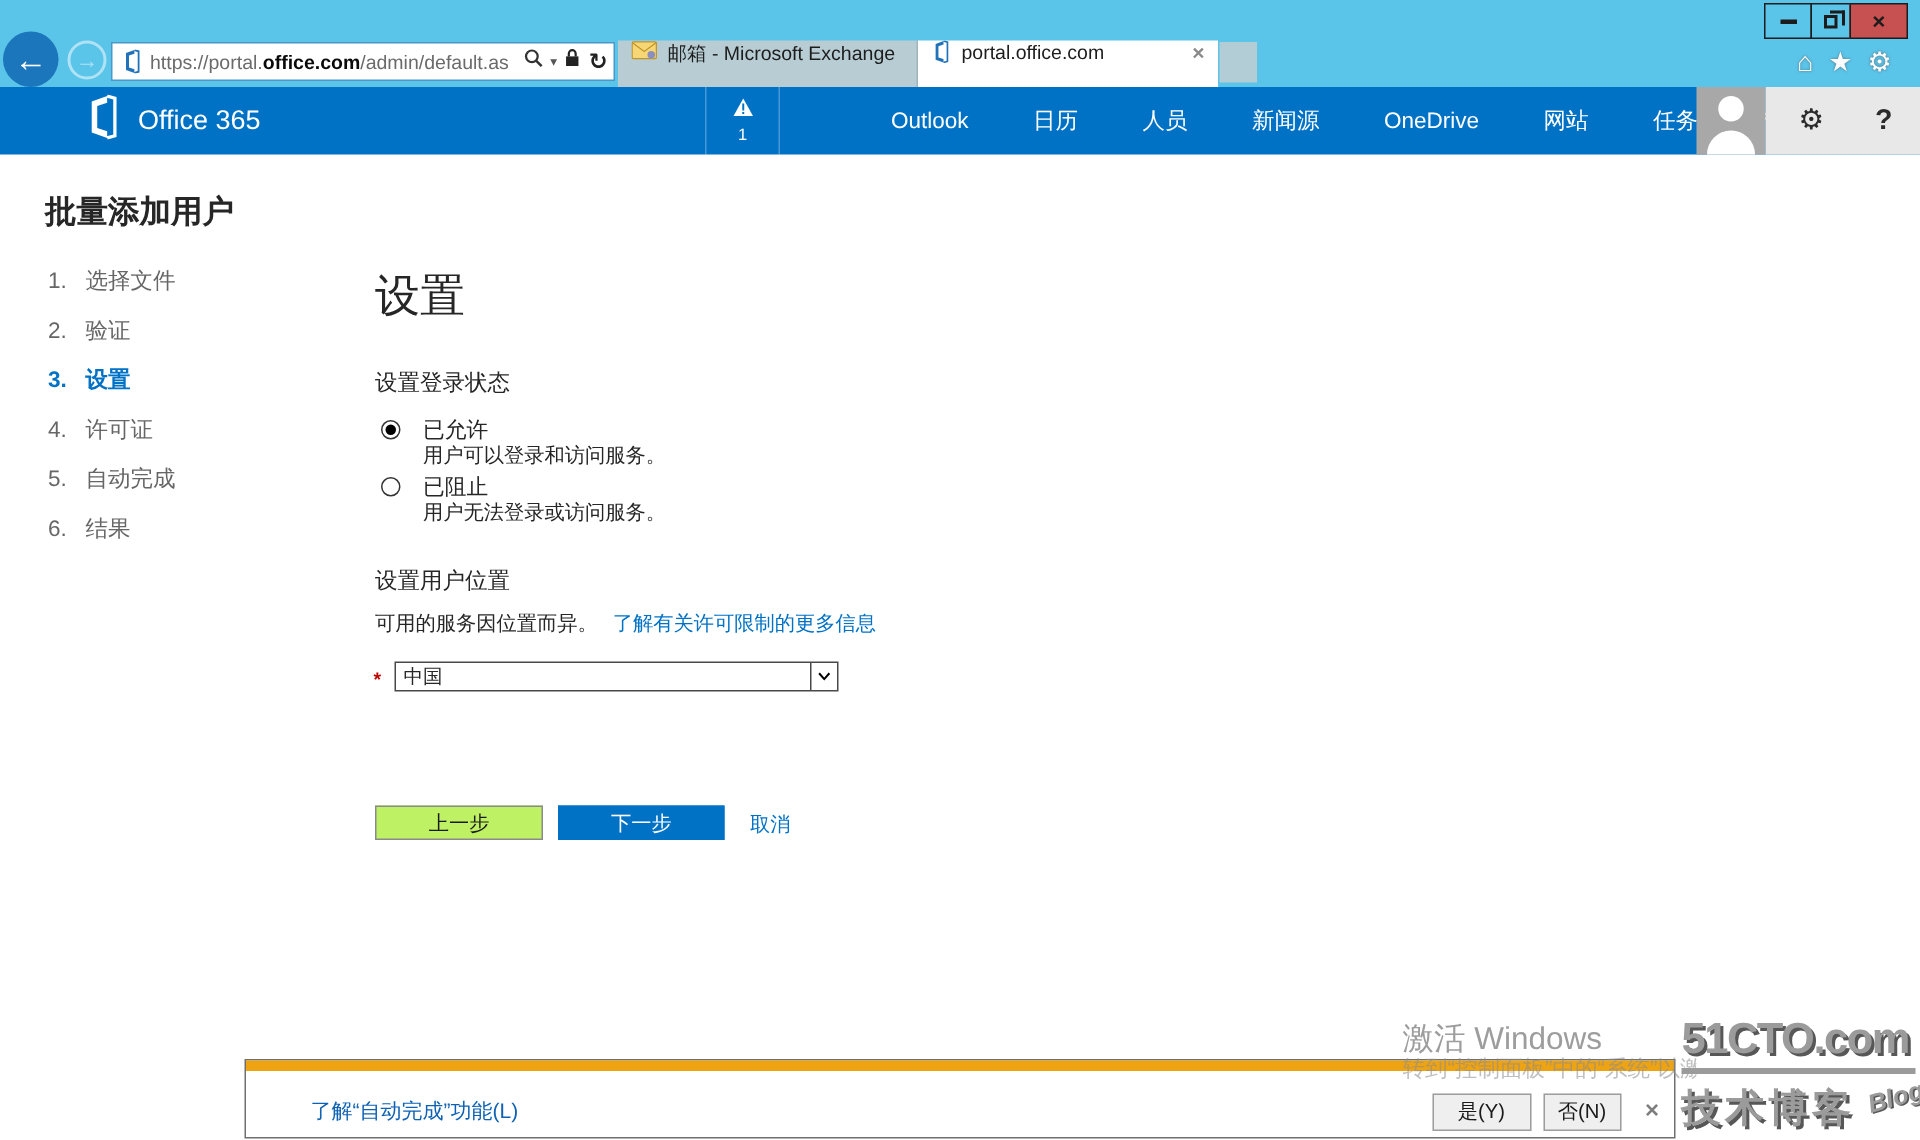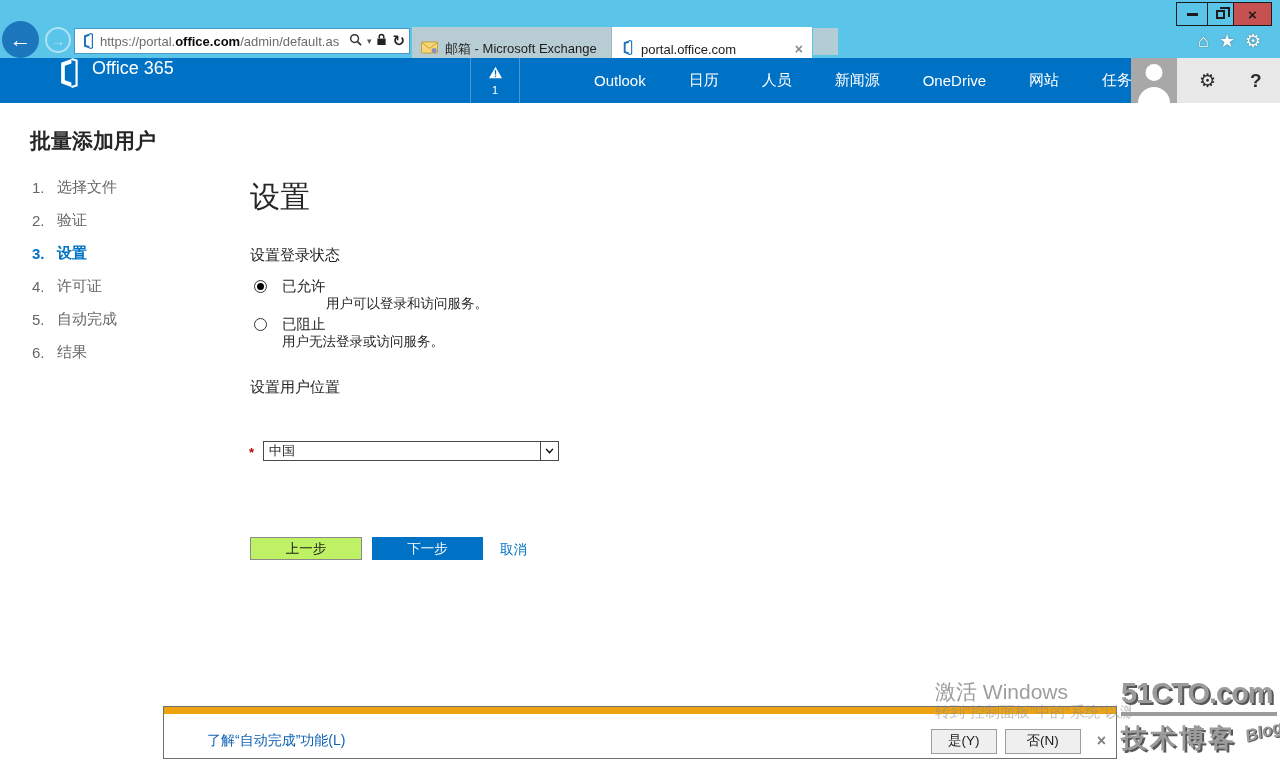--- a/index.html
+++ b/index.html
@@ -21,31 +21,31 @@
 
   .addressbar { position:absolute; left:74px; top:28px; width:336px; height:26px; background:#fff; border:1px solid #4a97c9; display:flex; align-items:center; padding:0 4px; z-index:5; }
   .addressbar .fav { flex:0 0 auto; margin:0 5px 0 2px; display:flex; }
   .url { font-size:13px; white-space:nowrap; overflow:hidden; flex:1 1 auto; }
   .url .dim { color:#6b6b6b; }
   .url .dom { color:#0a0a0a; font-weight:bold; }
   .abar-icons { display:flex; align-items:center; gap:5px; flex:0 0 auto; color:#2e2e2e; }
   .abar-caret { font-size:9px; color:#555; }
   .refresh-glyph { font-size:15px; color:#222; font-weight:bold; }
 
-  .tab { position:absolute; top:27px; height:44px; display:flex; align-items:center; gap:7px; padding:0 9px; font-size:13px; color:#1d1d1d; }
+  .tab { position:absolute; top:27px; height:44px; display:flex; gap:7px; padding:0 9px; font-size:13px; color:#1d1d1d; }
   .tab-inactive { left:412px; width:200px; background:#b7ccd3; border-right:1px solid #9fb4bb; }
   .tab-active { left:612px; width:200px; background:#fff; }
   .tab-close { margin-left:auto; color:#8a8a8a; font-size:14px; font-weight:bold; }
   .newtab-stub { position:absolute; left:813px; top:28px; width:25px; height:27px; background:#b3cdd7; }
   .chrome-icons { position:absolute; top:30px; left:1198px; display:flex; gap:10px; color:#fbfdfe; text-shadow:0 0 2px #5c8593, 0 0 1px #5c8593; }
   .chrome-icons span { font-size:18px; line-height:22px; }
 
   
   .o365 { position:absolute; top:58px; left:0; width:1280px; height:45px; background:#0072c6; color:#fff; }
-  .brand { position:absolute; left:56px; top:0; height:45px; display:flex; gap:11px; font-size:18px; }
+  .brand { position:absolute; left:56px; top:0; height:45px; display:flex; align-items:center; gap:11px; font-size:18px; }
   .alertbox { position:absolute; left:470px; top:0; width:50px; height:45px; border-left:1px solid rgba(255,255,255,.28); border-right:1px solid rgba(255,255,255,.28); display:flex; flex-direction:column; align-items:center; justify-content:center; gap:1px; }
   .alertbox .cnt { font-size:11px; }
   .o365nav { position:absolute; left:546px; top:0; height:45px; display:flex; align-items:center; gap:43px; font-size:15px; white-space:nowrap;margin-left:48px; }
   .o365nav .itm { cursor:pointer; }
   .adminwrap { display:flex; align-items:center; gap:13px; }
   .adminwrap .caret { font-size:10px; }
   .avatarbox { position:absolute; left:1131px; top:0; width:46px; height:45px; background:#a8a8a8; overflow:hidden; }
   .avatar-head { position:absolute; left:50%; top:6px; transform:translateX(-50%); width:17px; height:17px; border-radius:50%; background:#fff; }
   .avatar-body { position:absolute; left:50%; bottom:-4px; transform:translateX(-50%); width:32px; height:20px; border-radius:16px 16px 0 0; background:#fff; }
   .hdr-right { position:absolute; left:1177px; top:0; width:103px; height:45px; background:#e8e8e8; color:#2b2b2b; display:flex; align-items:center; }
@@ -59,21 +59,21 @@
   .step .n { width:25px; }
   .step.active { color:#0072c6; font-weight:bold; }
 
   .panel-heading { position:absolute; left:250px; top:177px; font-size:30px; color:#262626; }
   .sec-label1 { position:absolute; left:250px; top:246px; font-size:15px; }
   .radio { position:absolute; width:13px; height:13px; border:1px solid #333; border-radius:50%; background:#fff; }
   .radio.sel::after { content:""; position:absolute; left:2px; top:2px; width:7px; height:7px; border-radius:50%; background:#000; }
   .r1 { left:254px; top:280px; } .r2 { left:254px; top:318px; }
   .opt-label { position:absolute; left:282px; font-size:14.5px; }
   .opt-desc { position:absolute; left:282px; font-size:13.5px; }
-  .l1 { top:277px;text-align:center; } .d1 { top:295px;margin-left:44px; } .l2 { top:315px; } .d2 { top:333px;font-family:Liberation Mono, monospace; }
+  .l1 { top:277px;text-align:center; } .d1 { top:295px; } .l2 { top:315px; } .d2 { top:333px;font-family:Liberation Mono, monospace; }
 
   .sec-label2 { position:absolute; left:250px; top:378px; font-size:15px; }
   .note-row { position:absolute; left:250px; top:407px; font-size:13.5px; }
   .note-row a { color:#0072c6; text-decoration:none; margin-left:10px; }
   .req { position:absolute; left:249px; top:445px; color:#c00000; font-size:13px; font-weight:bold; }
   .selectbox { position:absolute; left:263px; top:441px; width:296px; height:20px; border:1px solid #494949; background:#fff; display:flex; align-items:flex-end; font-size:13px; cursor:default; }
   .selectbox .val { padding-left:5px; flex:1; }
   .selectbox .dd { width:18px; height:18px; border-left:1px solid #494949; display:flex; align-items:center; justify-content:center; }
 
   .btn { position:absolute; top:537px; height:23px; font-size:13.5px; display:flex; align-items:center; justify-content:center; cursor:pointer; }
@@ -82,21 +82,21 @@
   .lnk-cancel { position:absolute; left:500px; top:541px; font-size:13.5px; color:#0072c6; text-decoration:none; }
 
   
   .notif { position:absolute; left:163px; top:706px; width:954px; height:53px; background:#fff; border:1px solid #6f6f6f; z-index:20; }
   .notif-stripe { height:7px; background:#eea313; }
   .notif-row { position:absolute; left:17px; right:10px; top:17px; bottom:0; display:flex; align-items:center; }
   .notif-msg { font-size:14px; color:#1b1b1b; }
   .notif-link { font-size:14px; color:#0e62b4; text-decoration:none; margin-left:26px; }
   .notif-btn { height:25px; background:#efefef; border:1px solid #9d9d9d; font-size:13.5px; color:#1a1a1a; display:flex; align-items:center; justify-content:center; cursor:pointer; }
   .notif-yes { width:66px; margin-left:auto; }
-  .notif-no { width:76px; margin-left:8px; }
+  .notif-no { width:52px; margin-left:8px; }
   .notif-close { margin-left:16px; color:#7e7e7e; font-size:16px; font-weight:bold; cursor:pointer; }
 
   
   .wm-act1 { position:absolute; left:935px; top:678px; font-size:21px; color:#8c8c8c; opacity:.85; z-index:30; }
   .wm-act2 { position:absolute; left:935px; top:703px; width:196px; font-size:15px; color:#8c8c8c; opacity:.55; white-space:nowrap; overflow:hidden; z-index:30; }
   .logo51 { position:absolute; left:1121px; top:679px; width:156px; z-index:40; color:#9b9b9b; }
   .logo51-main { font-size:29px; font-weight:bold; line-height:1; letter-spacing:-1px; text-shadow:2px 2px 0 #575757; border-bottom:4px solid #9b9b9b; padding-bottom:4px; }
   .logo51-sub { font-size:26px; font-weight:bold; letter-spacing:3px; margin-top:5px; text-shadow:2px 2px 0 #575757; }
   .logo51-tag { position:absolute; right:-6px; top:43px; font-size:17px; font-weight:bold; font-style:italic; transform:rotate(-16deg); text-shadow:1px 1px 0 #575757; }
 </style>
@@ -254,20 +254,23 @@
 
   <div class="sec-label1">设置登录状态</div>
   <div class="radio sel r1"></div>
   <div class="opt-label l1">已允许</div>
   <div class="opt-desc d1">用户可以登录和访问服务。</div>
   <div class="radio r2"></div>
   <div class="opt-label l2">已阻止</div>
   <div class="opt-desc d2">用户无法登录或访问服务。</div>
 
   <div class="sec-label2">设置用户位置</div>
+  <div class="note-row">
+    <span>可用的服务因位置而异。</span><a href="#">了解有关许可限制的更多信息</a>
+  </div>
   <div class="req">*</div>
   <div class="selectbox">
     <span class="val">中国</span>
     <span class="dd">
       <svg width="9" height="6" viewBox="0 0 10 7">
           <polyline points="1,1 5,5.5 9,1" fill="none" stroke="#000" stroke-width="1.6"></polyline>
         </svg>
     </span>
   </div>
 

